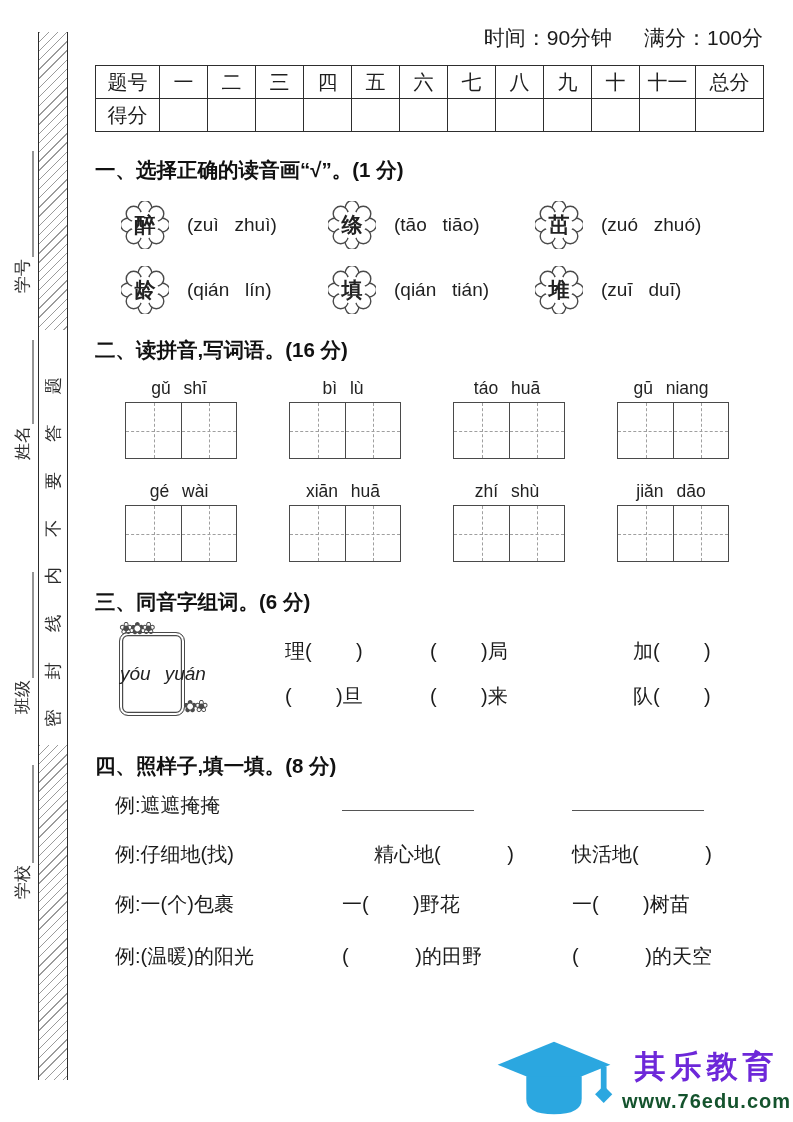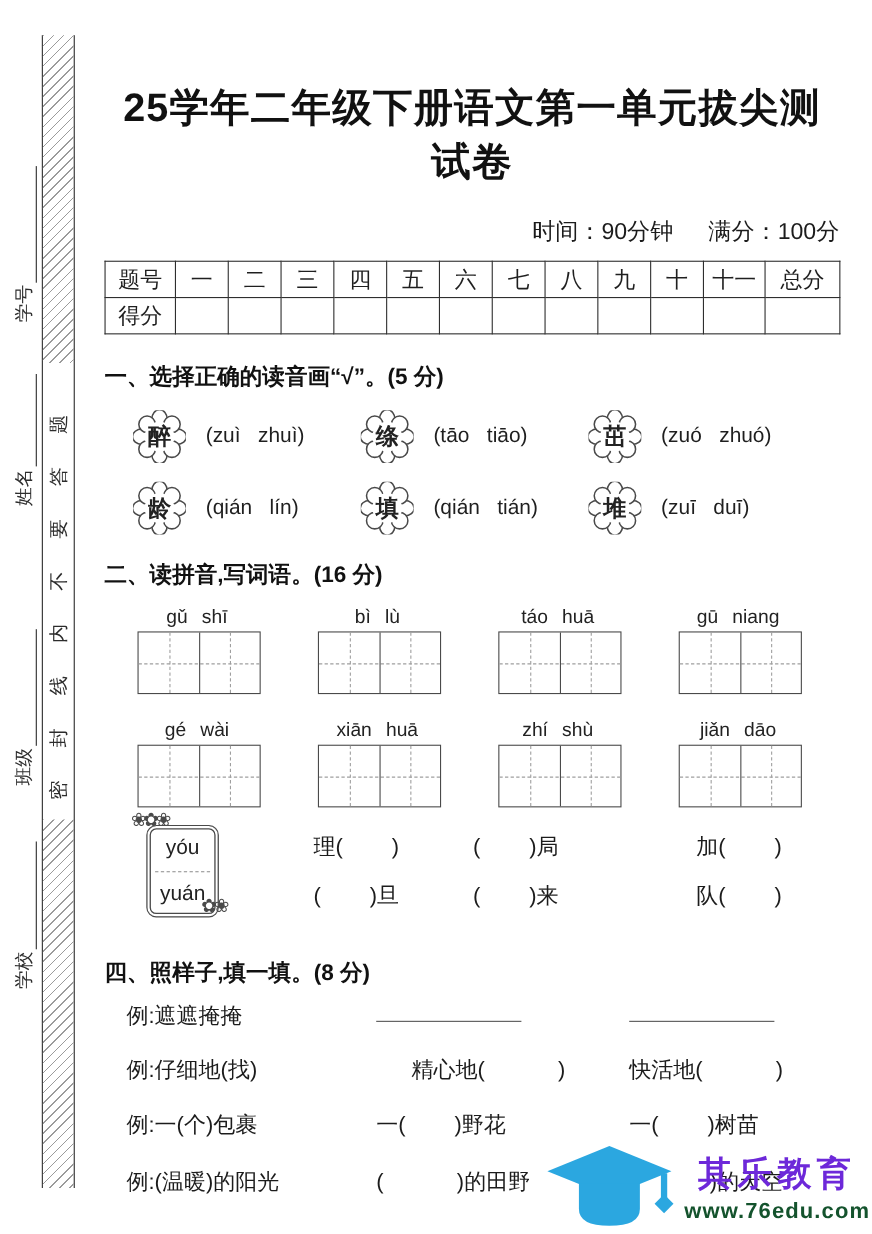--- a/index.html
+++ b/index.html
@@ -46,24 +46,24 @@
   .wblock{width:108px;}
   .pin{text-align:center;font-size:17.5px;height:24px;word-spacing:8px;color:#222;}
   .wbox{position:relative;width:112px;height:57px;border:1.6px solid #4a4a4a;box-sizing:border-box;}
   .wbox .vsolid{position:absolute;left:50%;top:0;height:100%;border-left:1.4px solid #4a4a4a;}
   .wbox .hdash{position:absolute;left:0;top:50%;width:100%;border-top:1.2px dashed #9f9f9f;}
   .wbox .vdash1{position:absolute;left:25%;top:0;height:100%;border-left:1.2px dashed #9f9f9f;}
   .wbox .vdash2{position:absolute;left:75%;top:0;height:100%;border-left:1.2px dashed #9f9f9f;}
   
   .s3-body{position:relative;height:132px;}
   .tone-frame{
-    position:absolute;left:38px;top:16px;width:64px;height:82px;
+    position:absolute;left:24px;top:16px;width:64px;height:82px;
     border:1.8px solid #4a4a4a;border-radius:9px;
     box-shadow:inset 0 0 0 2px #ffffff, inset 0 0 0 3.2px #4a4a4a;
-    display:flex;flex-direction:column;
+    display:flex;flex-direction:row;font-style:italic;
   }
   .tone-cell{flex:1;display:flex;align-items:center;justify-content:center;font-size:19px;color:#222;}
   .tone-div{border-top:1.6px dashed #8a8a8a;margin:0 7px;}
   .deco-flowers{position:absolute;font-size:17px;color:#4a4a4a;letter-spacing:-3px;background:transparent;}
   .df-tl{left:24px;top:2px;}
   .df-br{left:88px;top:80px;}
   .s3-cell{position:absolute;font-size:20px;white-space:pre;color:#1c1c1c;}
   
   .s4-body{position:relative;height:196px;margin-top:8px;}
   .s4-cell{position:absolute;font-size:20px;white-space:pre;color:#1c1c1c;}
@@ -97,21 +97,20 @@
     <span>班级</span>
     <span class="side-line" style="width:106px;"></span>
   </div>
   <div class="side-field" style="top:832px;">
     <span>学校</span>
     <span class="side-line" style="width:98px;"></span>
   </div>
 
   <div class="content">
 
-    <div class="title">25学年二年级下册语文第一单元拔尖测试卷</div>
 
     <div class="meta">
       <span>时间：90分钟</span>
       <span>满分：100分</span>
     </div>
 
     <table class="score">
       <colgroup>
         <col style="width:64px;">
         <col style="width:48px;">
@@ -154,21 +153,21 @@
         <td></td>
             <td></td>
         <td></td>
             <td></td>
         <td></td>
             <td></td>
       </tr>
     </tbody>
       </table>
 
-    <div class="sec-head">一、选择正确的读音画“√”。(5 分)</div>
+    <div class="sec-head">一、选择正确的读音画“√”。(1 分)</div>
     <div class="s1-row">
       <div class="s1-item">
         <span class="flower">
           <svg width="48" height="48" viewBox="0 0 48 48">
             <g stroke="#4a4a4a" stroke-width="1.4" fill="#ffffff">
               <ellipse cx="24" cy="8" rx="7" ry="8.5"></ellipse>
                 <ellipse cx="24" cy="40" rx="7" ry="8.5"></ellipse>
               <ellipse cx="8" cy="24" rx="8.5" ry="7"></ellipse>
                 <ellipse cx="40" cy="24" rx="8.5" ry="7"></ellipse>
               <ellipse cx="12.7" cy="12.7" rx="7.5" ry="7.5"></ellipse>
@@ -352,20 +351,21 @@
         <div class="pin">jiǎn dāo</div>
         <div class="wbox">
             <div class="vdash1"></div>
             <div class="vdash2"></div>
             <div class="hdash"></div>
             <div class="vsolid"></div>
           </div>
       </div>
     </div>
 
+    <div class="sec-head" style="margin-top:26px;">三、同音字组词。(6 分)</div>
     <div class="s3-body">
       <div class="tone-frame">
         <div class="tone-cell">yóu</div>
         <div class="tone-div"></div>
         <div class="tone-cell">yuán</div>
       </div>
       <span class="deco-flowers df-tl">❀✿❀</span>
       <span class="deco-flowers df-br">✿❀</span>
       <div class="s3-cell" style="left:190px;top:22px;">理(        )</div>
       <div class="s3-cell" style="left:335px;top:22px;">(        )局</div>

